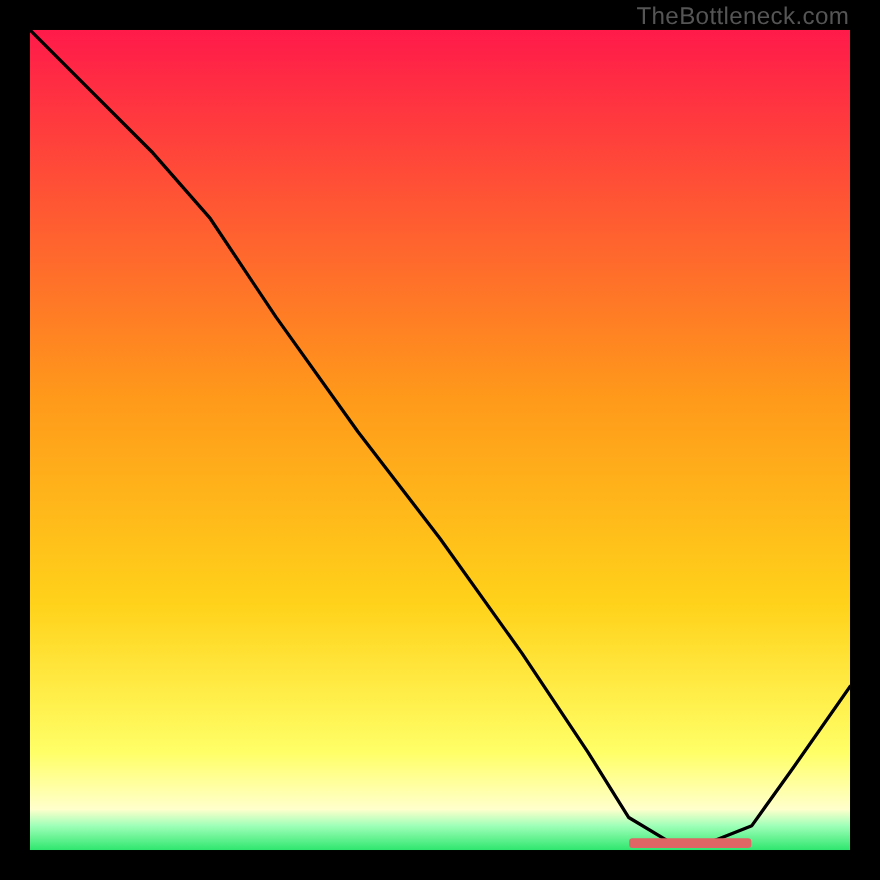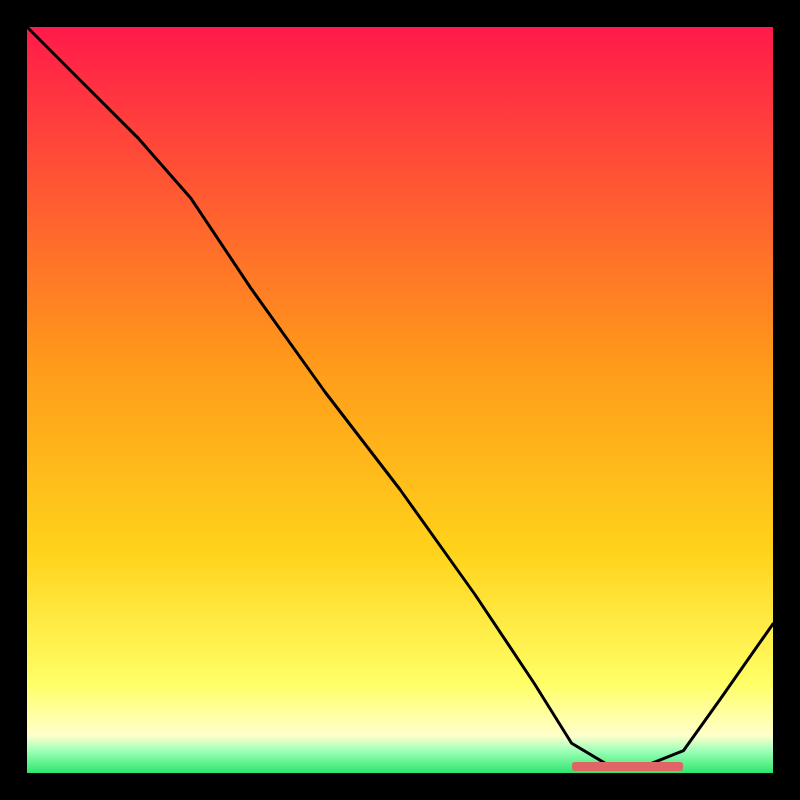--- a/index.html
+++ b/index.html
@@ -53,20 +53,21 @@
     height: 9px;
     background: #e06666;
     border-radius: 3px;
   }
 </style>
 </head>
 <body>
 
 <div class="stage">
 
+  <div class="watermark">TheBottleneck.com</div>
 
   <div class="plot-area">
 
     <svg class="gradient-fill" viewBox="0 0 746 746" preserveAspectRatio="none">
       <defs>
         <linearGradient id="bgGrad" x1="0" y1="0" x2="0" y2="1">
           <stop id="g-red" offset="0%" stop-color="#ff1a4a"></stop>
           <stop id="g-orange" offset="45%" stop-color="#ff9a1a"></stop>
           <stop id="g-yellow" offset="70%" stop-color="#ffd21a"></stop>
           <stop id="g-pale1" offset="88%" stop-color="#ffff66"></stop>

